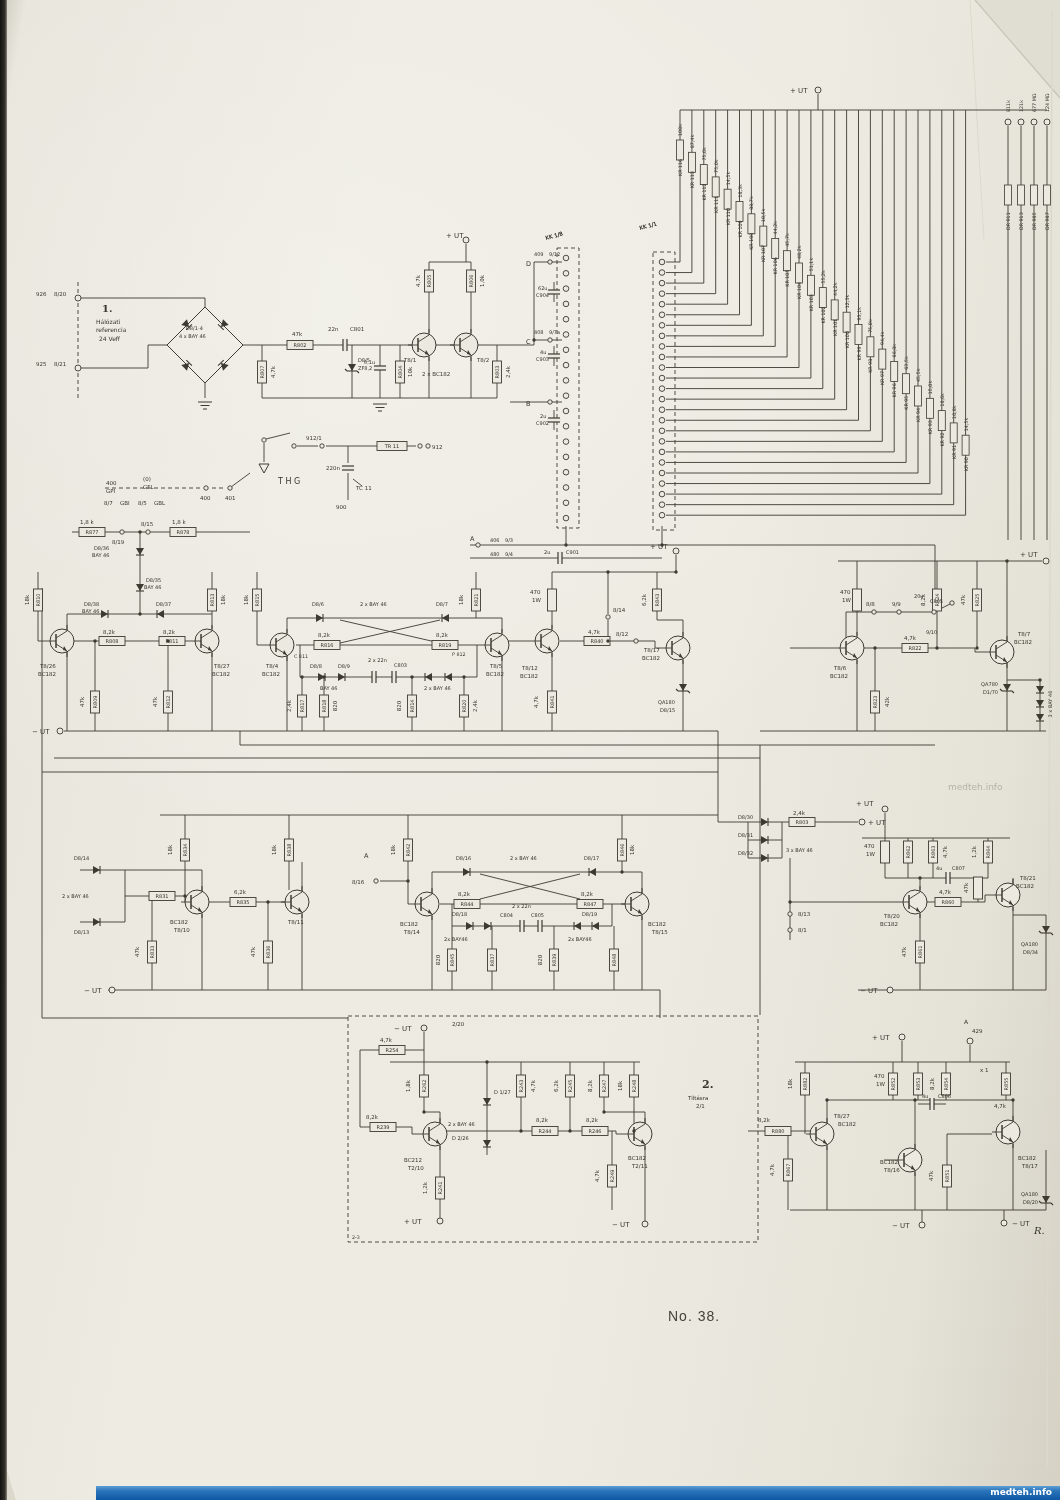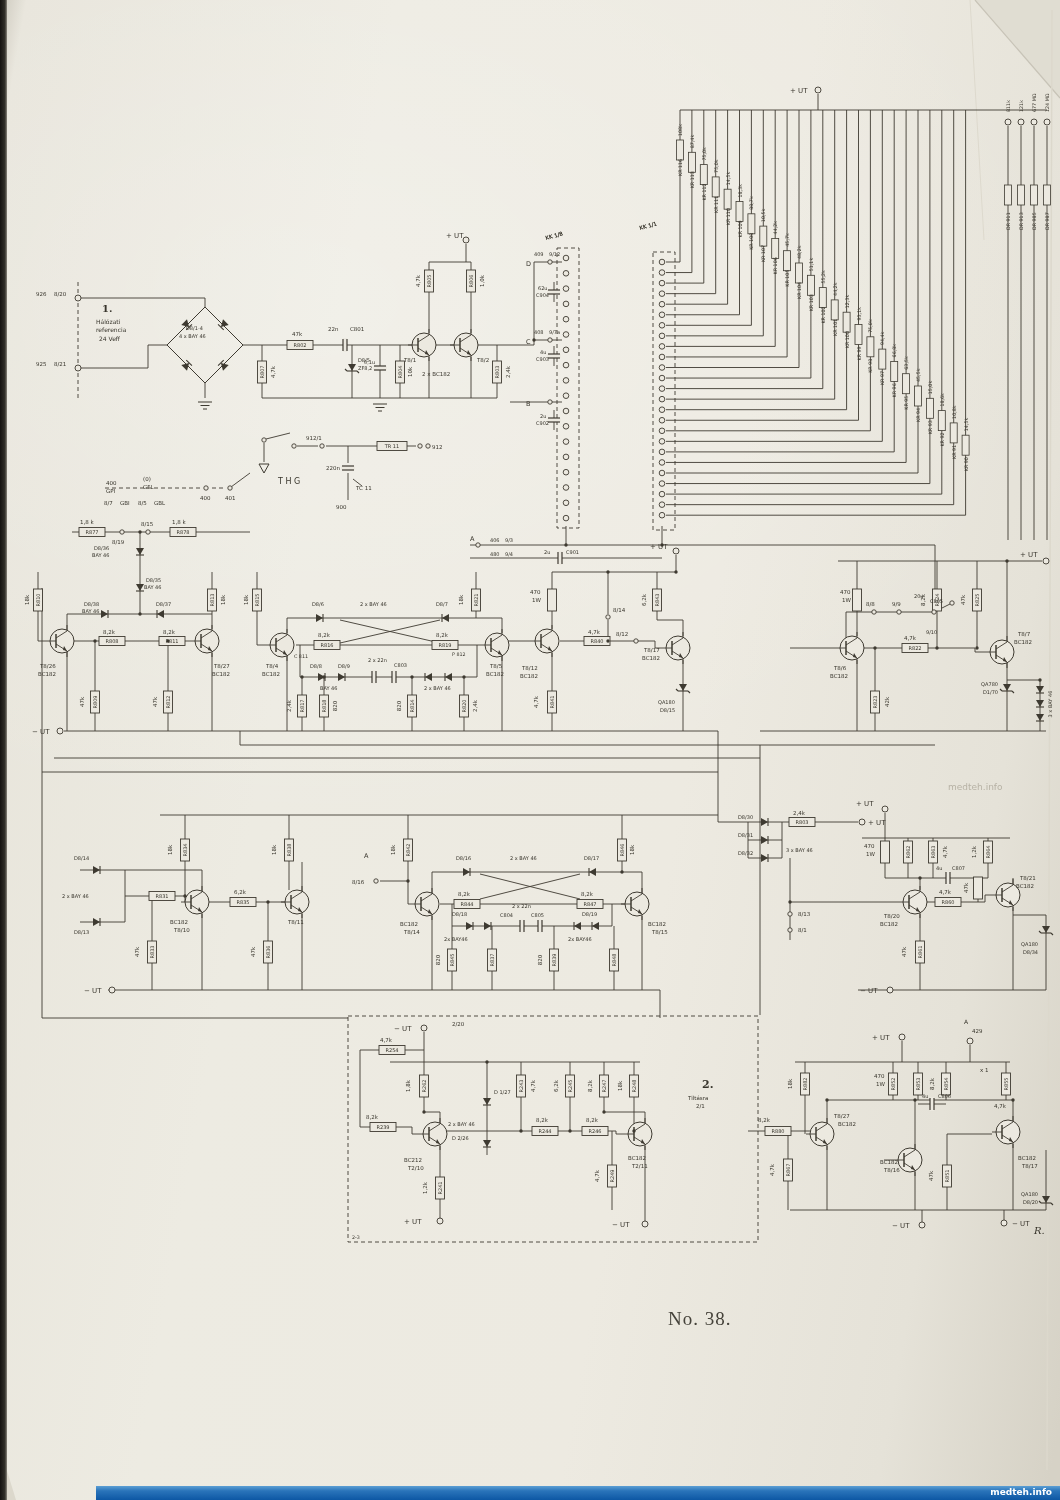--- a/index.html
+++ b/index.html
@@ -7,21 +7,21 @@
     position:relative;width:1060px;height:1500px;overflow:hidden;
     background:
       radial-gradient(120% 60% at 30% 20%, rgba(255,255,255,.25), rgba(255,255,255,0) 60%),
       linear-gradient(100deg,#c9c5b9 0%, #e7e4da 2%, #edebe2 30%, #edeae1 62%, #e5e2d8 86%, #d6d2c6 99%),
       #eae7de;
     font-family:"DejaVu Sans", sans-serif;
   }
   .edge-left{position:absolute;left:0;top:0;width:7px;height:1500px;
     background:linear-gradient(90deg,#141210 0%,#32302a 70%,#8a867c 100%);}
   .page-number{position:absolute;left:668px;top:1308px;color:#45423a;
-    font-family:Liberation Serif, serif;font-size:19px;letter-spacing:1px;}
+    font-family:Liberation Sans, sans-serif;font-size:14px;letter-spacing:1px;}
   .watermark{position:absolute;left:948px;top:782px;color:#b7b2a5;font-size:9px;}
   .footer-bar{position:absolute;left:96px;right:0;bottom:0;height:14px;
     background:linear-gradient(180deg,#5c9fd4 0%,#2a74ba 35%,#0d57a4 100%);}
   .footer-bar span{position:absolute;right:8px;top:1px;color:#ffffff;font-size:9px;font-weight:bold;}
   svg text{fill:#38352c;}
 </style>
 </head>
 <body>
 
 <div class="page">

